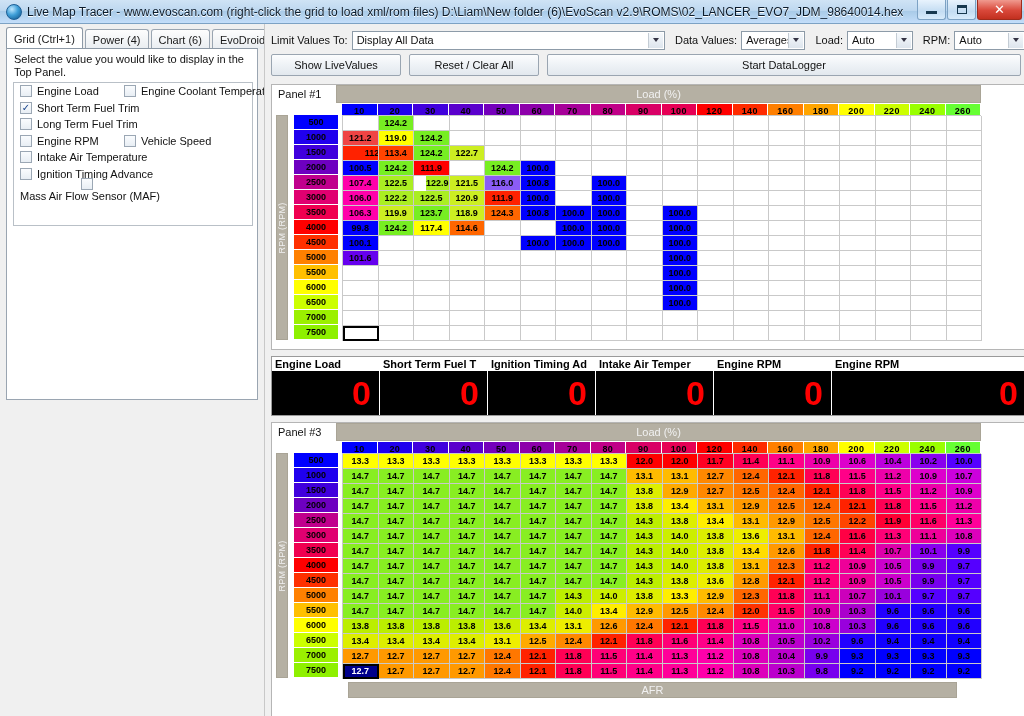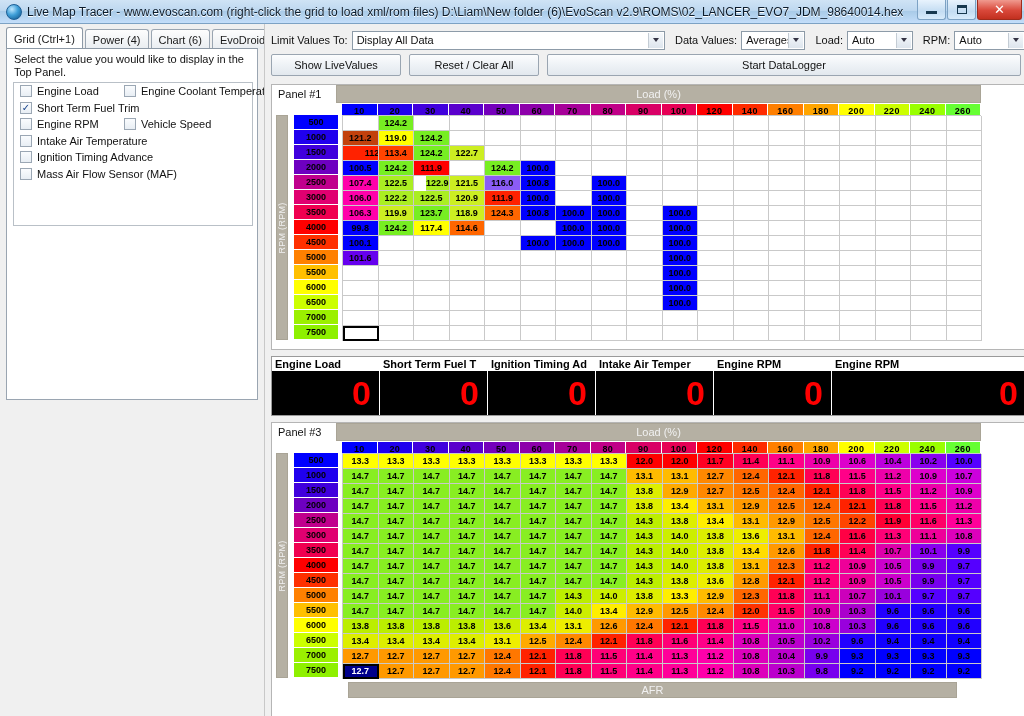--- a/index.html
+++ b/index.html
@@ -211,20 +211,26 @@
           </div>
           <div class="c2">
             <span class="ckbox"></span>
             <span class="cklabel">Engine Coolant Temperatur</span>
           </div>
         </div>
         <div class="ckrow">
           <div style="display: flex; align-items: center;">
             <span class="ckbox">✓</span>
             <span class="cklabel">Short Term Fuel Trim</span>
+          </div>
+        </div>
+        <div class="ckrow">
+          <div style="display: flex; align-items: center;">
+            <span class="ckbox"></span>
+            <span class="cklabel">Long Term Fuel Trim</span>
           </div>
         </div>
         <div class="ckrow">
           <div style="display: flex; align-items: center;">
             <span class="ckbox"></span>
             <span class="cklabel">Engine RPM</span>
           </div>
           <div class="c2">
             <span class="ckbox"></span>
             <span class="cklabel">Vehicle Speed</span>
@@ -236,21 +242,21 @@
             <span class="cklabel">Intake Air Temperature</span>
           </div>
         </div>
         <div class="ckrow">
           <div style="display: flex; align-items: center;">
             <span class="ckbox"></span>
             <span class="cklabel">Ignition Timing Advance</span>
           </div>
         </div>
         <div class="ckrow">
-          <div style="display: flex; align-items: center;">
+          <div style="display: flex; align-items: center; flex-direction: column;">
             <span class="ckbox"></span>
             <span class="cklabel">Mass Air Flow Sensor (MAF)</span>
           </div>
         </div>
       </div>
   </div>
 </div>
 
 <div id="rightpane">
 
@@ -346,21 +352,21 @@
         <div class="cell"></div>
         <div class="cell"></div>
         <div class="cell"></div>
         <div class="cell"></div>
         <div class="cell"></div>
         <div class="cell"></div>
         <div class="cell"></div>
         <div class="cell"></div>
         <div class="cell"></div>
         <div class="cell"></div>
-        <div class="cell" style="background: #c2410c;">121.2</div>
+        <div class="cell" style="background: #ef4444;">121.2</div>
         <div class="cell" style="background: rgb(255, 255, 0);">119.0</div>
         <div class="cell" style="background: rgb(119, 238, 34);">124.2</div>
         <div class="cell"></div>
         <div class="cell"></div>
         <div class="cell"></div>
         <div class="cell"></div>
         <div class="cell"></div>
         <div class="cell"></div>
         <div class="cell"></div>
         <div class="cell"></div>

